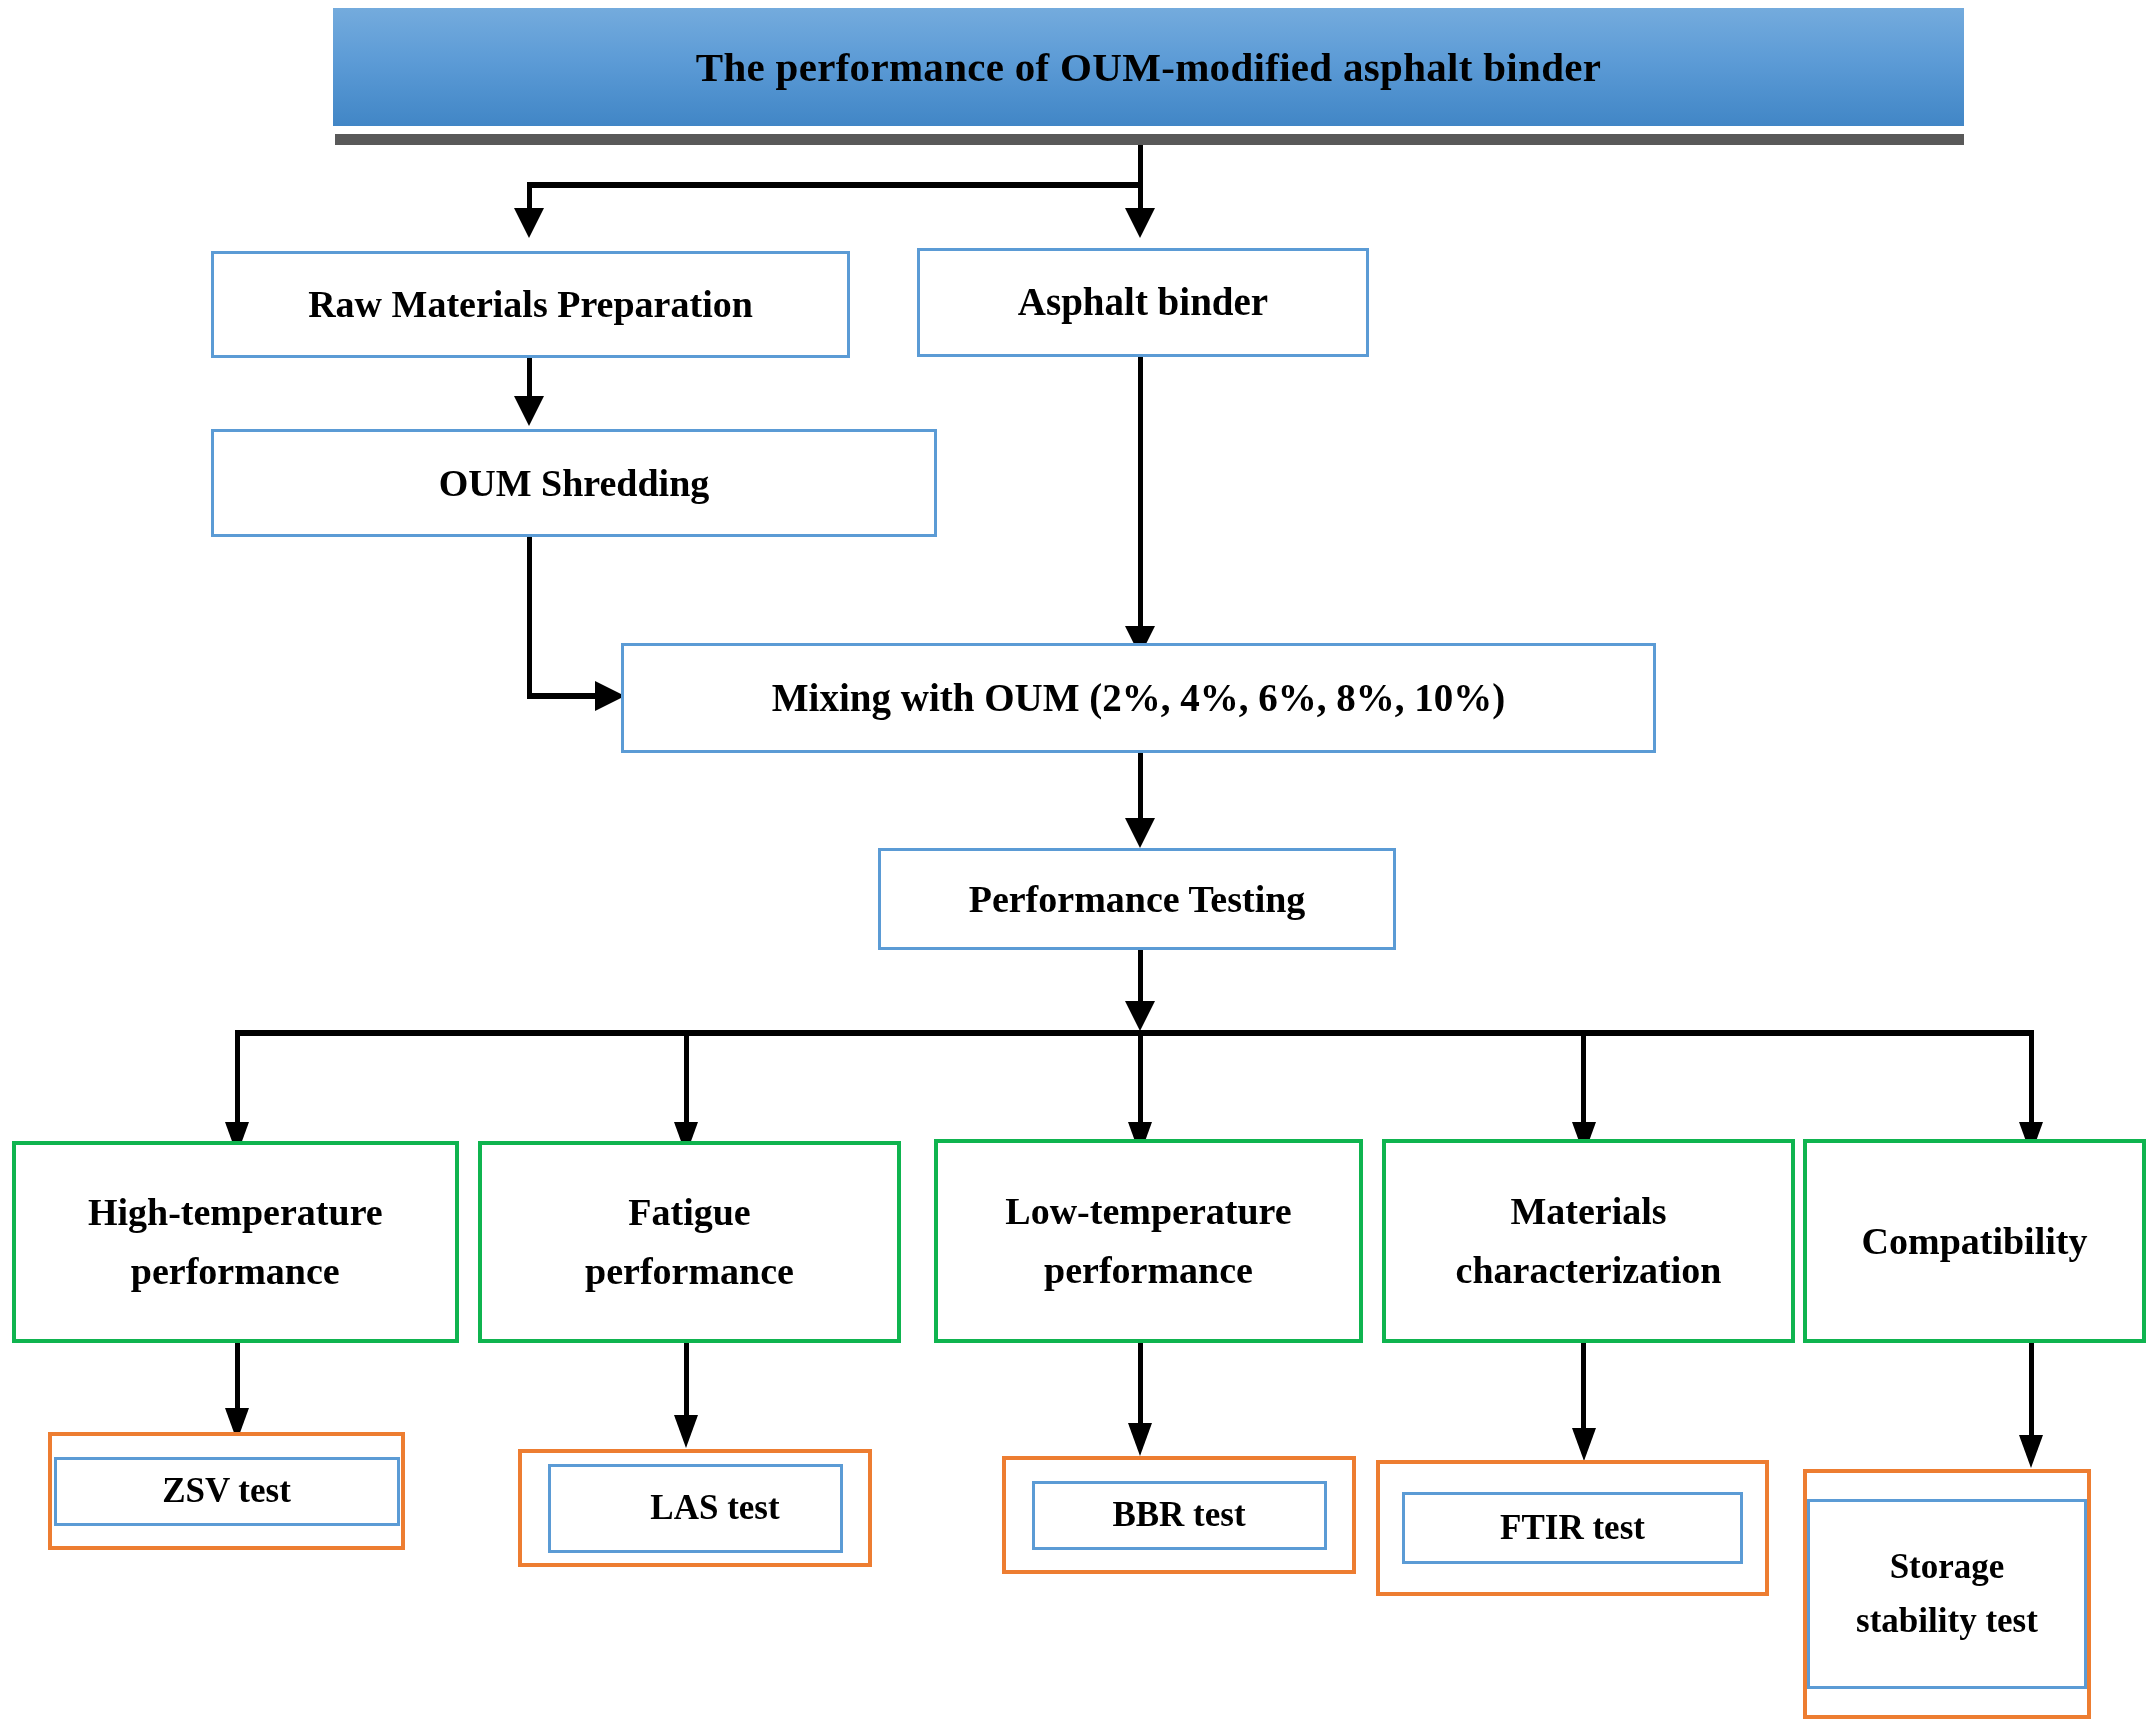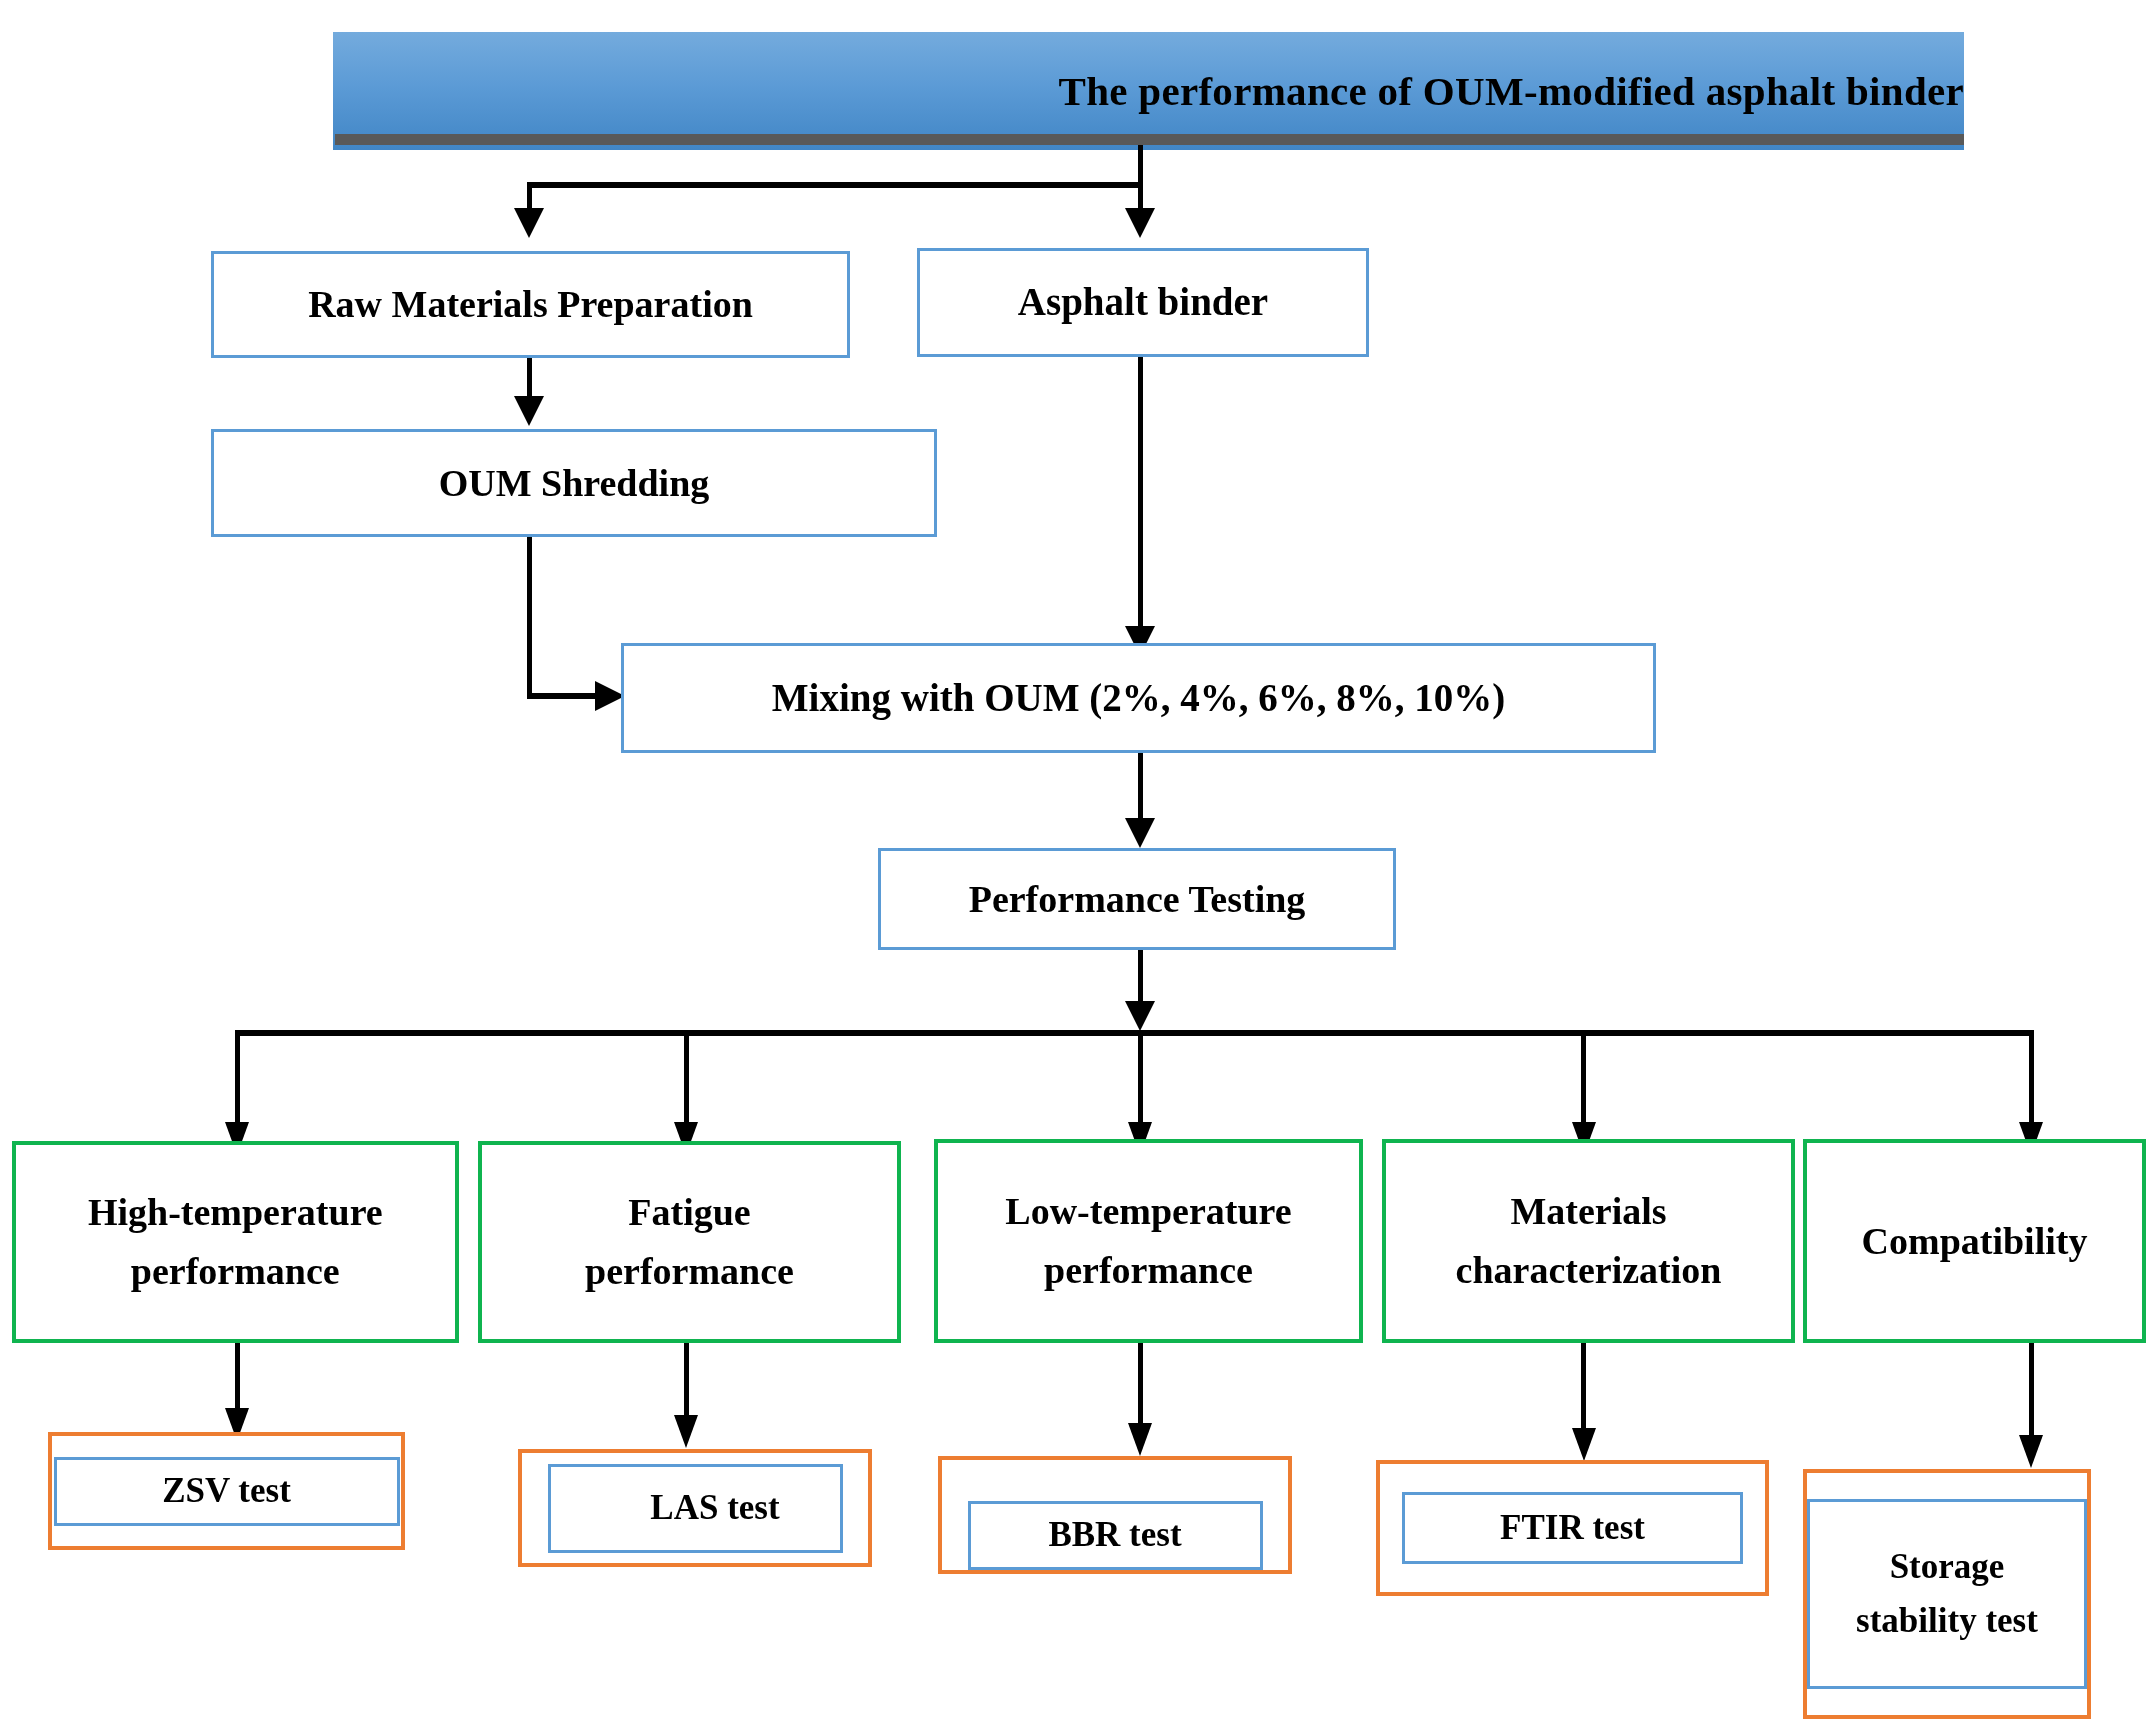--- a/index.html
+++ b/index.html
@@ -13,27 +13,27 @@
     height: 1725px;
     background: #ffffff;
     font-family: "Liberation Serif", "DejaVu Serif", serif;
     overflow: hidden;
   }
 
   
   .title-banner {
     position: absolute;
     left: 333px;
-    top: 32px;
+    top: 8px;
     width: 1631px;
     height: 118px;
     background: linear-gradient(to bottom, #74ABDD 0%, #5C9BD6 45%, #4186C6 100%);
     display: flex;
     align-items: center;
-    justify-content: flex-end;
+    justify-content: center;
     box-sizing: border-box;
   }
   .title-banner-shadow {
     position: absolute;
     left: 335px;
     top: 134px;
     width: 1629px;
     height: 11px;
     background: #595959;
   }
@@ -227,21 +227,21 @@
       <span class="box-label fs-54">ZSV test</span>
     </div>
   </div>
 
   <div class="box box-orange" style="left:518px; top:1449px; width:354px; height:118px;">
     <div class="box box-blue" style="position:relative; left:0; top:0; width:295px; height:89px;padding-left:40px;">
       <span class="box-label fs-54">LAS test</span>
     </div>
   </div>
 
-  <div class="box box-orange" style="left:938px; top:1456px; width:354px; height:118px;align-items:flex-end;">
+  <div class="box box-orange" style="left:1002px; top:1456px; width:354px; height:118px;">
     <div class="box box-blue" style="position:relative; left:0; top:0; width:295px; height:69px;">
       <span class="box-label fs-54">BBR test</span>
     </div>
   </div>
 
   <div class="box box-orange" style="left:1376px; top:1460px; width:393px; height:136px;">
     <div class="box box-blue" style="position:relative; left:0; top:0; width:341px; height:72px;">
       <span class="box-label fs-54">FTIR test</span>
     </div>
   </div>

